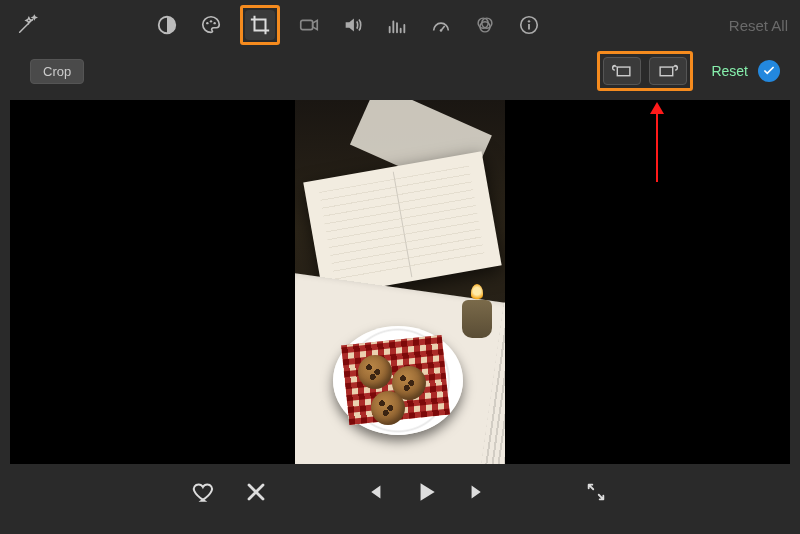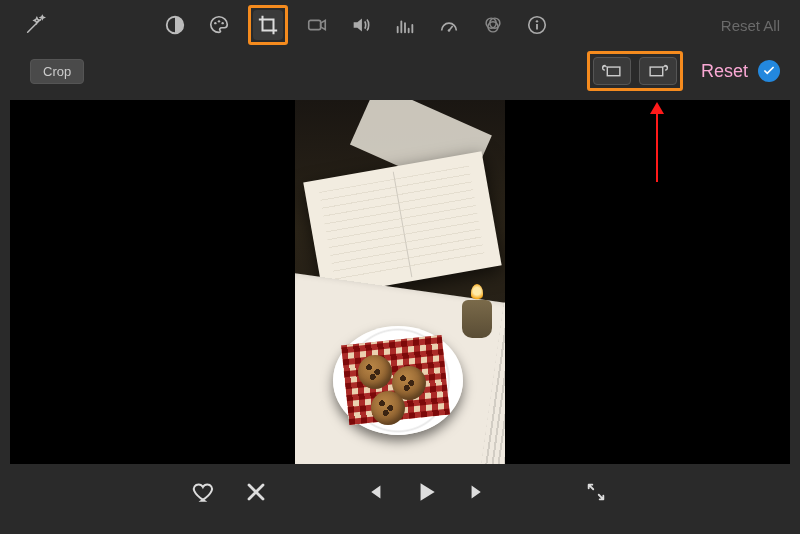--- a/index.html
+++ b/index.html
@@ -8,21 +8,21 @@
       height: 534px;
       background: #2a2a2a;
       font-family: -apple-system, "Helvetica Neue", Arial, sans-serif;
       overflow: hidden;
       position: relative;
     }
     .top-toolbar {
       height: 50px;
       display: flex;
       align-items: center;
-      padding: 0 20px;
+      padding: 0 12px;
       background: #2a2a2a;
     }
     .wand-area { width: 140px; display: flex; align-items: center; }
     .tool-icons { display: flex; align-items: center; gap: 14px; }
     .tool-btn {
       width: 30px; height: 30px;
       display: flex; align-items: center; justify-content: center;
       color: #aaa; cursor: pointer;
       border-radius: 4px;
     }
@@ -66,21 +66,21 @@
       gap: 10px;
     }
     .rotate-btn {
       width: 38px; height: 28px;
       background: #3a3a3a;
       border: 1px solid #555;
       border-radius: 4px;
       display: flex; align-items: center; justify-content: center;
       color: #ccc;
     }
-    .reset-text { color: #f9a8d4; font-size: 18px; margin-left: 8px; }
+    .reset-text { color: #86efac; font-size: 14px; margin-left: 8px; }
     .checkmark {
       width: 22px; height: 22px;
       background: #2388de;
       border-radius: 50%;
       display: flex; align-items: center; justify-content: center;
       color: #fff;
     }
     .viewer {
       position: absolute;
       left: 10px; right: 10px;

